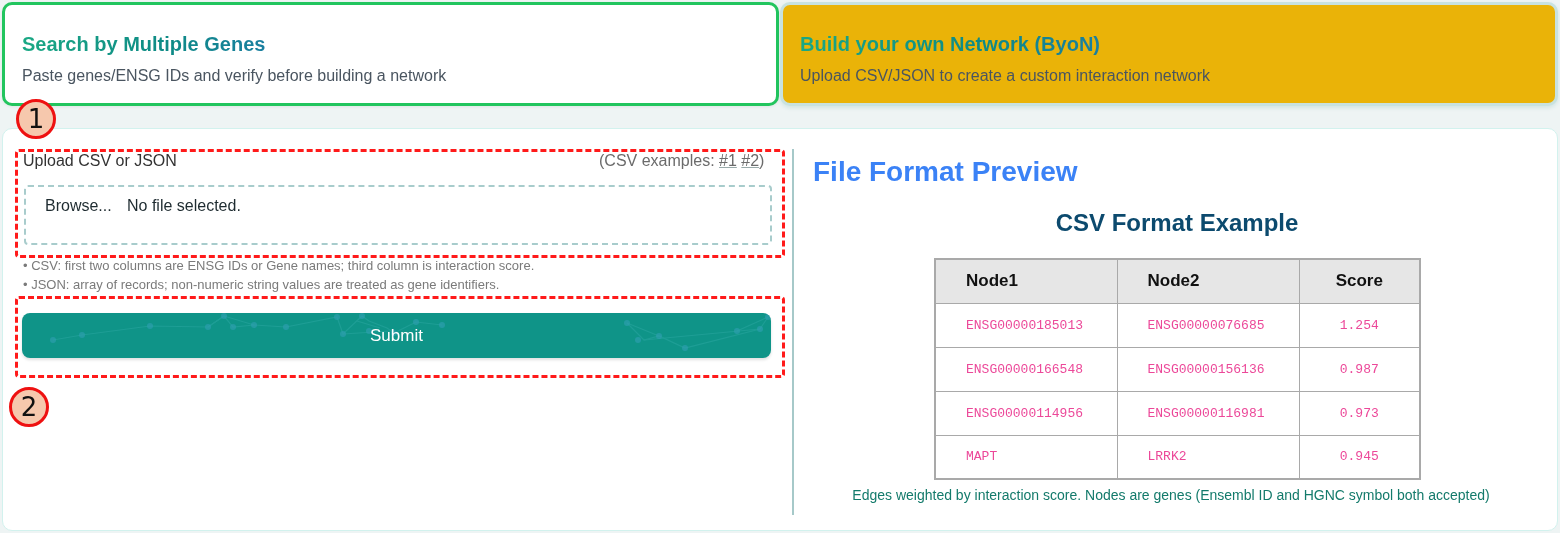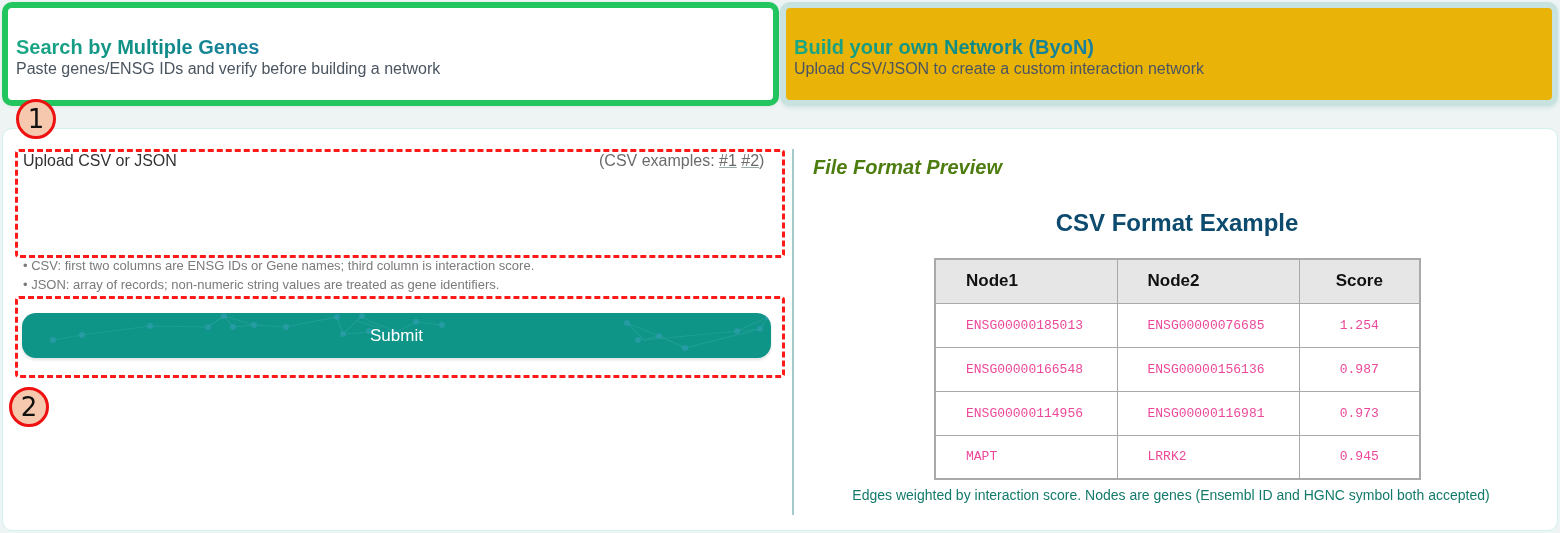--- a/index.html
+++ b/index.html
@@ -9,36 +9,37 @@
     font-family: "Liberation Sans", "DejaVu Sans", sans-serif;
     position: relative;
   }
 
   
   .tab-card {
     position: absolute;
     top: 2px;
     height: 104px;
     border-radius: 10px;
-    padding: 27px 0 0 8px;
-    border: 6px solid #22c55e;
+    padding: 27px 0 0 17px;
+    border: 3px solid #22c55e;
   }
   .tab-card.left { left: 2px; width: 777px; background: #ffffff; box-shadow: 0 1px 3px rgba(0,0,0,0.06); }
   .tab-card.right { left: 780px; width: 778px; background: #eab308; box-shadow: 0 2px 4px rgba(0,120,110,0.12); border-color: #c8e2e0; }
   .tab-title {
     font-size: 20px;
     font-weight: bold;
     background: linear-gradient(90deg, #1aa884 0%, #0e8a86 60%, #1a7fa0 100%);
     -webkit-background-clip: text;
     background-clip: text;
     color: transparent;
     display: inline-block;
     line-height: 24px;
   }
   .tab-sub {
+    margin-top: 10px;
     font-size: 16px;
     color: #4a5560;
     line-height: 20px;
   }
 
   
   .main-panel {
     position: absolute;
     left: 2px;
     top: 128px;
@@ -127,21 +128,21 @@
     border-radius: 4px;
   }
   .submit-btn {
     position: absolute;
     left: 19px;
     top: 184px;
     width: 749px;
     height: 45px;
     background: #0f9488;
     border: none;
-    border-radius: 14px;
+    border-radius: 8px;
     box-shadow: 0 2px 3px rgba(0,0,0,0.12);
     overflow: hidden;
     cursor: pointer;
   }
   .submit-btn svg { position: absolute; left: 0; top: 0; }
   .submit-label {
     position: relative;
     color: #ffffff;
     font-size: 17px;
     font-family: "Liberation Sans", "DejaVu Sans", sans-serif;
@@ -175,24 +176,23 @@
     width: 2px;
     height: 366px;
     background: #a6c9c9;
   }
 
   
   .preview-title {
     position: absolute;
     left: 810px;
     top: 27px;
-    font-size: 20px;
+    font-size: 28px;
     font-weight: bold;
-    color: #4d7c0f;
-    font-style: italic;
+    color: #3b82f6;
   }
   .csv-title {
     position: absolute;
     left: 790px;
     width: 768px;
     text-align: center;
     top: 80px;
     font-size: 24px;
     font-weight: bold;
     color: #0c4a6e;
@@ -253,20 +253,24 @@
 <div class="main-panel">
 
   <div class="upload-group"></div>
 
   <div class="upload-label">Upload CSV or JSON</div>
 
   <div class="examples" style="left:596px; right:auto;">
     <span>(CSV examples: </span><a>#1</a>&nbsp;<a>#2</a><span>)</span>
   </div>
 
+  <div class="file-box">
+    <button class="browse-btn">Browse...</button>
+    <span class="file-status">No file selected.</span>
+  </div>
 
   <div class="hint h1">• CSV: first two columns are ENSG IDs or Gene names; third column is interaction score.</div>
   <div class="hint h2">• JSON: array of records; non-numeric string values are treated as gene identifiers.</div>
 
   <div class="submit-group"></div>
 
   <button class="submit-btn">
     <svg width="749" height="45" viewBox="0 0 749 45">
       <g stroke="#2aa6a0" stroke-width="1.2" fill="none" opacity="0.55">
         <polyline points="31,27 60,22 128,13 186,14 202,3 211,14 232,12 264,14 315,4 321,21 340,3"></polyline>

